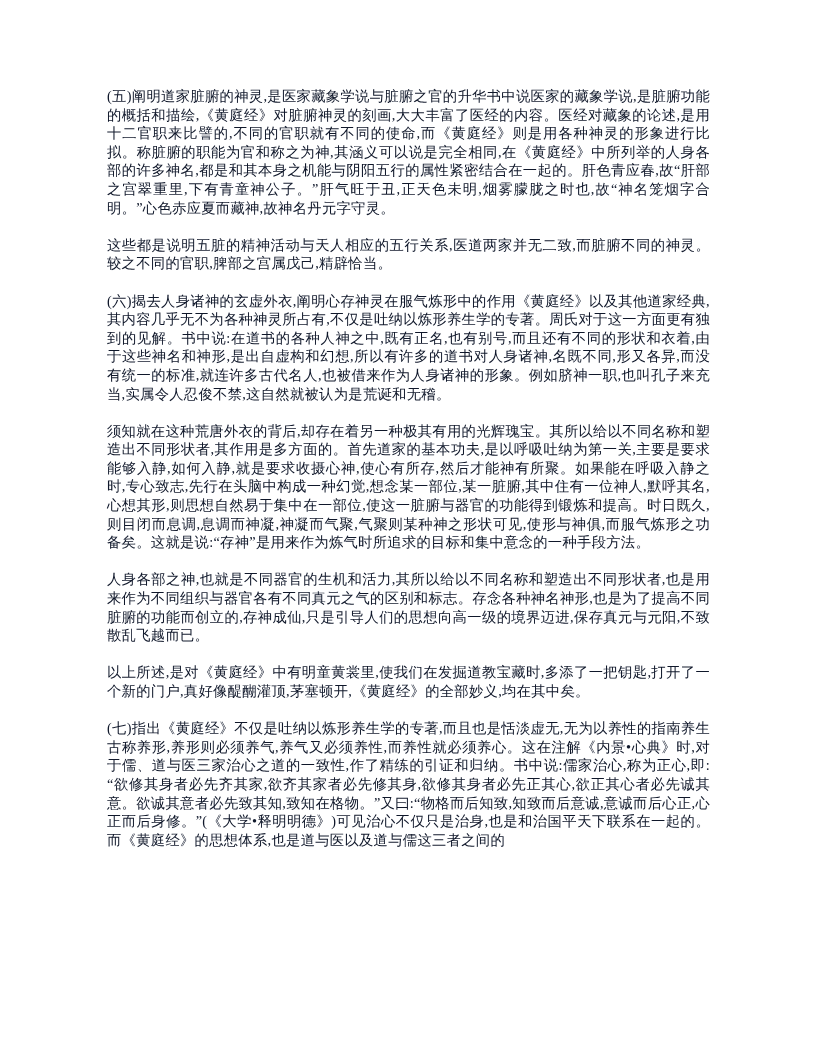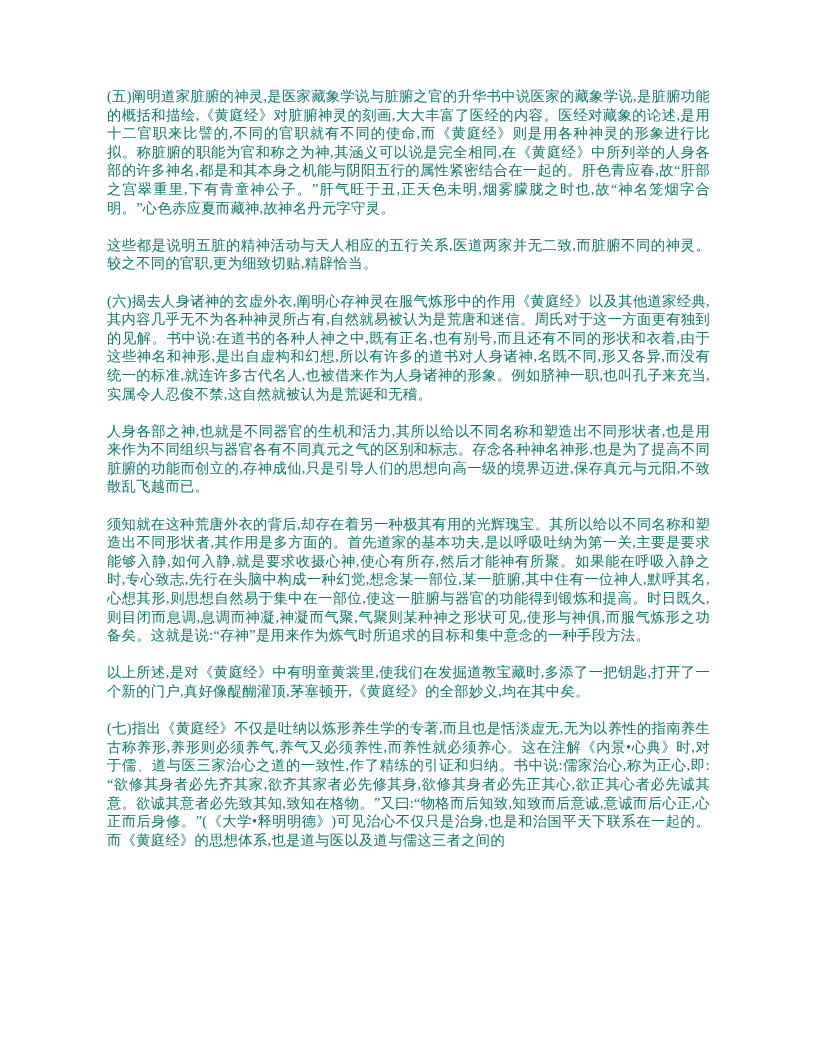--- a/index.html
+++ b/index.html
@@ -30,23 +30,23 @@
     word-break: break-all;
     letter-spacing: 0.3px;
   }
   .para:last-child {
     margin-bottom: 9px;
   }
 </style>
 </head>
 <body>
 
-<div class="page" style="background: rgb(255, 255, 255); color: #0f766e;">
+<div class="page" style="background: rgb(255, 255, 255); color: #0f172a;">
   <div>
       <p class="para">(五)阐明道家脏腑的神灵,是医家藏象学说与脏腑之官的升华书中说医家的藏象学说,是脏腑功能的概括和描绘,《黄庭经》对脏腑神灵的刻画,大大丰富了医经的内容。医经对藏象的论述,是用十二官职来比譬的,不同的官职就有不同的使命,而《黄庭经》则是用各种神灵的形象进行比拟。称脏腑的职能为官和称之为神,其涵义可以说是完全相同,在《黄庭经》中所列举的人身各部的许多神名,都是和其本身之机能与阴阳五行的属性紧密结合在一起的。肝色青应春,故“肝部之宫翠重里,下有青童神公子。”肝气旺于丑,正天色未明,烟雾朦胧之时也,故“神名笼烟字合明。”心色赤应夏而藏神,故神名丹元字守灵。</p>
-      <p class="para">这些都是说明五脏的精神活动与天人相应的五行关系,医道两家并无二致,而脏腑不同的神灵。较之不同的官职,更为细致切贴,精辟恰当。</p>
-      <p class="para">(六)揭去人身诸神的玄虚外衣,阐明心存神灵在服气炼形中的作用《黄庭经》以及其他道家经典,其内容几乎无不为各种神灵所占有,自然就易被认为是荒唐和迷信。周氏对于这一方面更有独到的见解。书中说:在道书的各种人神之中,既有正名,也有别号,而且还有不同的形状和衣着,由于这些神名和神形,是出自虚构和幻想,所以有许多的道书对人身诸神,名既不同,形又各异,而没有统一的标准,就连许多古代名人,也被借来作为人身诸神的形象。例如脐神一职,也叫孔子来充当,实属令人忍俊不禁,这自然就被认为是荒诞和无稽。</p>
+      <p class="para">这些都是说明五脏的精神活动与天人相应的五行关系,医道两家并无二致,而脏腑不同的神灵。较之不同的官职,脾部之宫属戊己,精辟恰当。</p>
+      <p class="para">(六)揭去人身诸神的玄虚外衣,阐明心存神灵在服气炼形中的作用《黄庭经》以及其他道家经典,其内容几乎无不为各种神灵所占有,不仅是吐纳以炼形养生学的专著。周氏对于这一方面更有独到的见解。书中说:在道书的各种人神之中,既有正名,也有别号,而且还有不同的形状和衣着,由于这些神名和神形,是出自虚构和幻想,所以有许多的道书对人身诸神,名既不同,形又各异,而没有统一的标准,就连许多古代名人,也被借来作为人身诸神的形象。例如脐神一职,也叫孔子来充当,实属令人忍俊不禁,这自然就被认为是荒诞和无稽。</p>
+      <p class="para">须知就在这种荒唐外衣的背后,却存在着另一种极其有用的光辉瑰宝。其所以给以不同名称和塑造出不同形状者,其作用是多方面的。首先道家的基本功夫,是以呼吸吐纳为第一关,主要是要求能够入静,如何入静,就是要求收摄心神,使心有所存,然后才能神有所聚。如果能在呼吸入静之时,专心致志,先行在头脑中构成一种幻觉,想念某一部位,某一脏腑,其中住有一位神人,默呼其名,心想其形,则思想自然易于集中在一部位,使这一脏腑与器官的功能得到锻炼和提高。时日既久,则目闭而息调,息调而神凝,神凝而气聚,气聚则某种神之形状可见,使形与神俱,而服气炼形之功备矣。这就是说:“存神”是用来作为炼气时所追求的目标和集中意念的一种手段方法。</p>
       <p class="para">人身各部之神,也就是不同器官的生机和活力,其所以给以不同名称和塑造出不同形状者,也是用来作为不同组织与器官各有不同真元之气的区别和标志。存念各种神名神形,也是为了提高不同脏腑的功能而创立的,存神成仙,只是引导人们的思想向高一级的境界迈进,保存真元与元阳,不致散乱飞越而已。</p>
-      <p class="para">须知就在这种荒唐外衣的背后,却存在着另一种极其有用的光辉瑰宝。其所以给以不同名称和塑造出不同形状者,其作用是多方面的。首先道家的基本功夫,是以呼吸吐纳为第一关,主要是要求能够入静,如何入静,就是要求收摄心神,使心有所存,然后才能神有所聚。如果能在呼吸入静之时,专心致志,先行在头脑中构成一种幻觉,想念某一部位,某一脏腑,其中住有一位神人,默呼其名,心想其形,则思想自然易于集中在一部位,使这一脏腑与器官的功能得到锻炼和提高。时日既久,则目闭而息调,息调而神凝,神凝而气聚,气聚则某种神之形状可见,使形与神俱,而服气炼形之功备矣。这就是说:“存神”是用来作为炼气时所追求的目标和集中意念的一种手段方法。</p>
       <p class="para">以上所述,是对《黄庭经》中有明童黄裳里,使我们在发掘道教宝藏时,多添了一把钥匙,打开了一个新的门户,真好像醍醐灌顶,茅塞顿开,《黄庭经》的全部妙义,均在其中矣。</p>
       <p class="para">(七)指出《黄庭经》不仅是吐纳以炼形养生学的专著,而且也是恬淡虚无,无为以养性的指南养生古称养形,养形则必须养气,养气又必须养性,而养性就必须养心。这在注解《内景•心典》时,对于儒、道与医三家治心之道的一致性,作了精练的引证和归纳。书中说:儒家治心,称为正心,即:“欲修其身者必先齐其家,欲齐其家者必先修其身,欲修其身者必先正其心,欲正其心者必先诚其意。欲诚其意者必先致其知,致知在格物。”又曰:“物格而后知致,知致而后意诚,意诚而后心正,心正而后身修。”(《大学•释明明德》)可见治心不仅只是治身,也是和治国平天下联系在一起的。而《黄庭经》的思想体系,也是道与医以及道与儒这三者之间的</p>
     </div>
 </div>
 
 </body></html>

